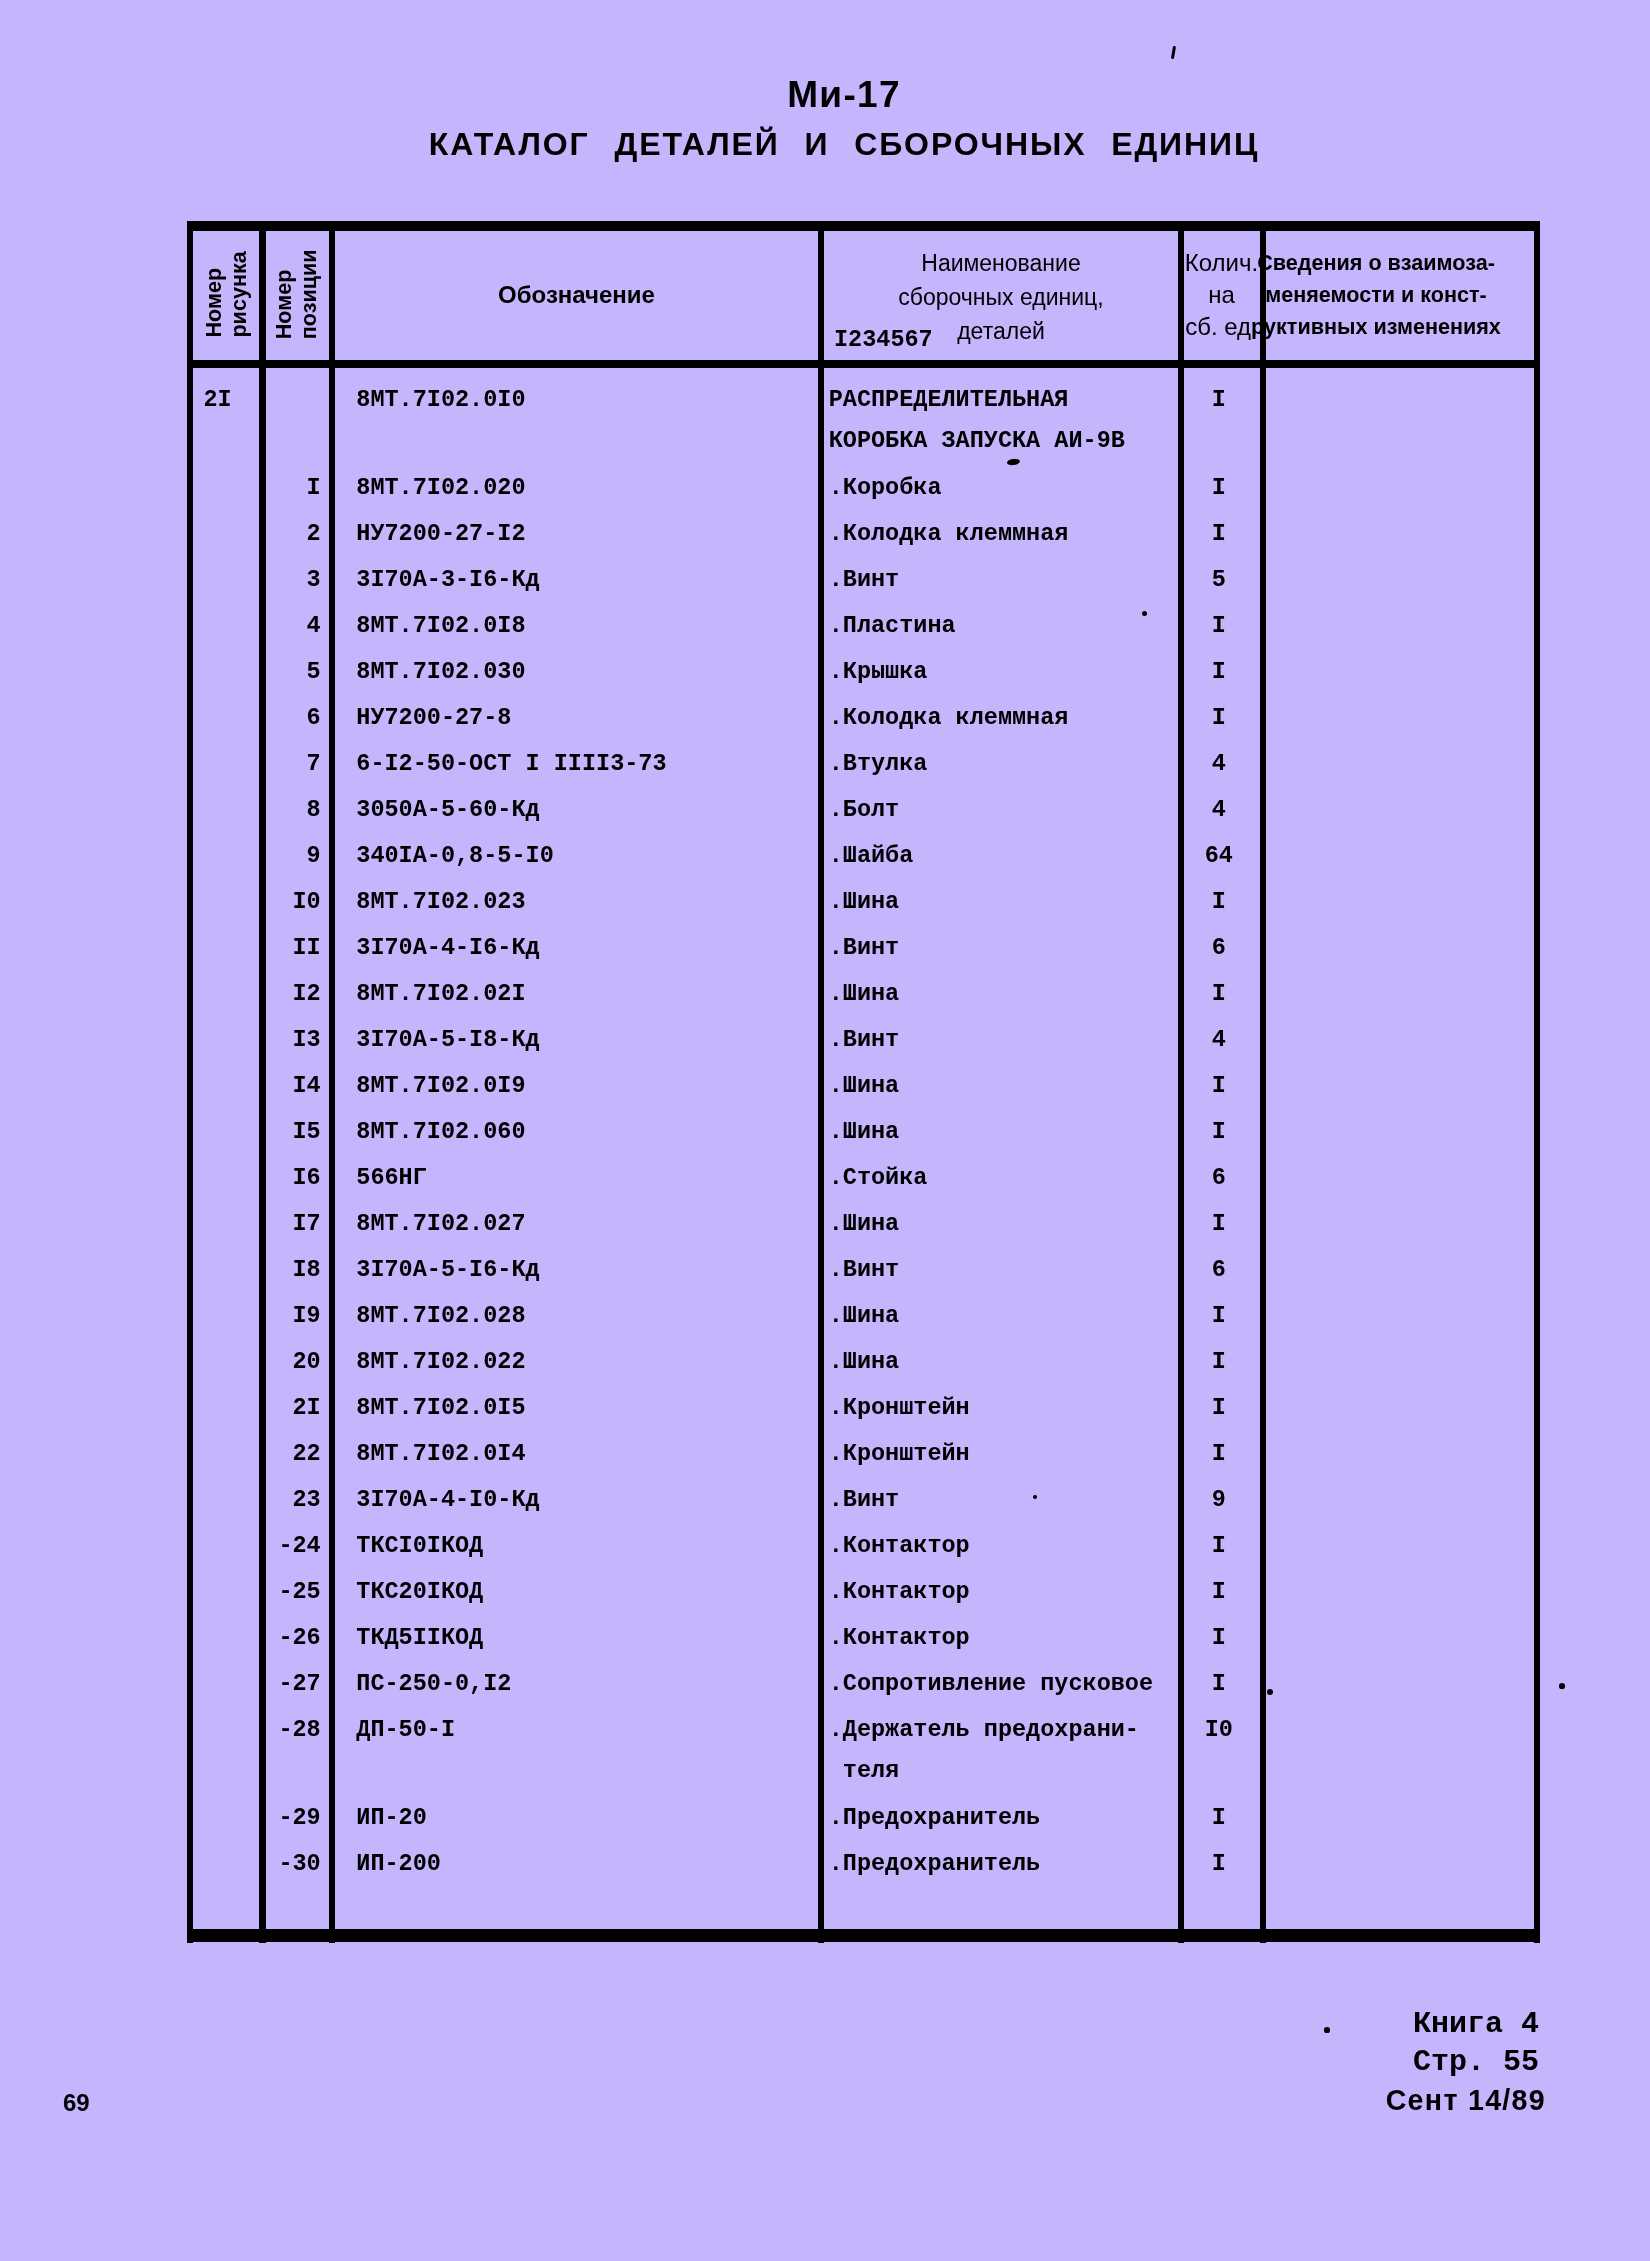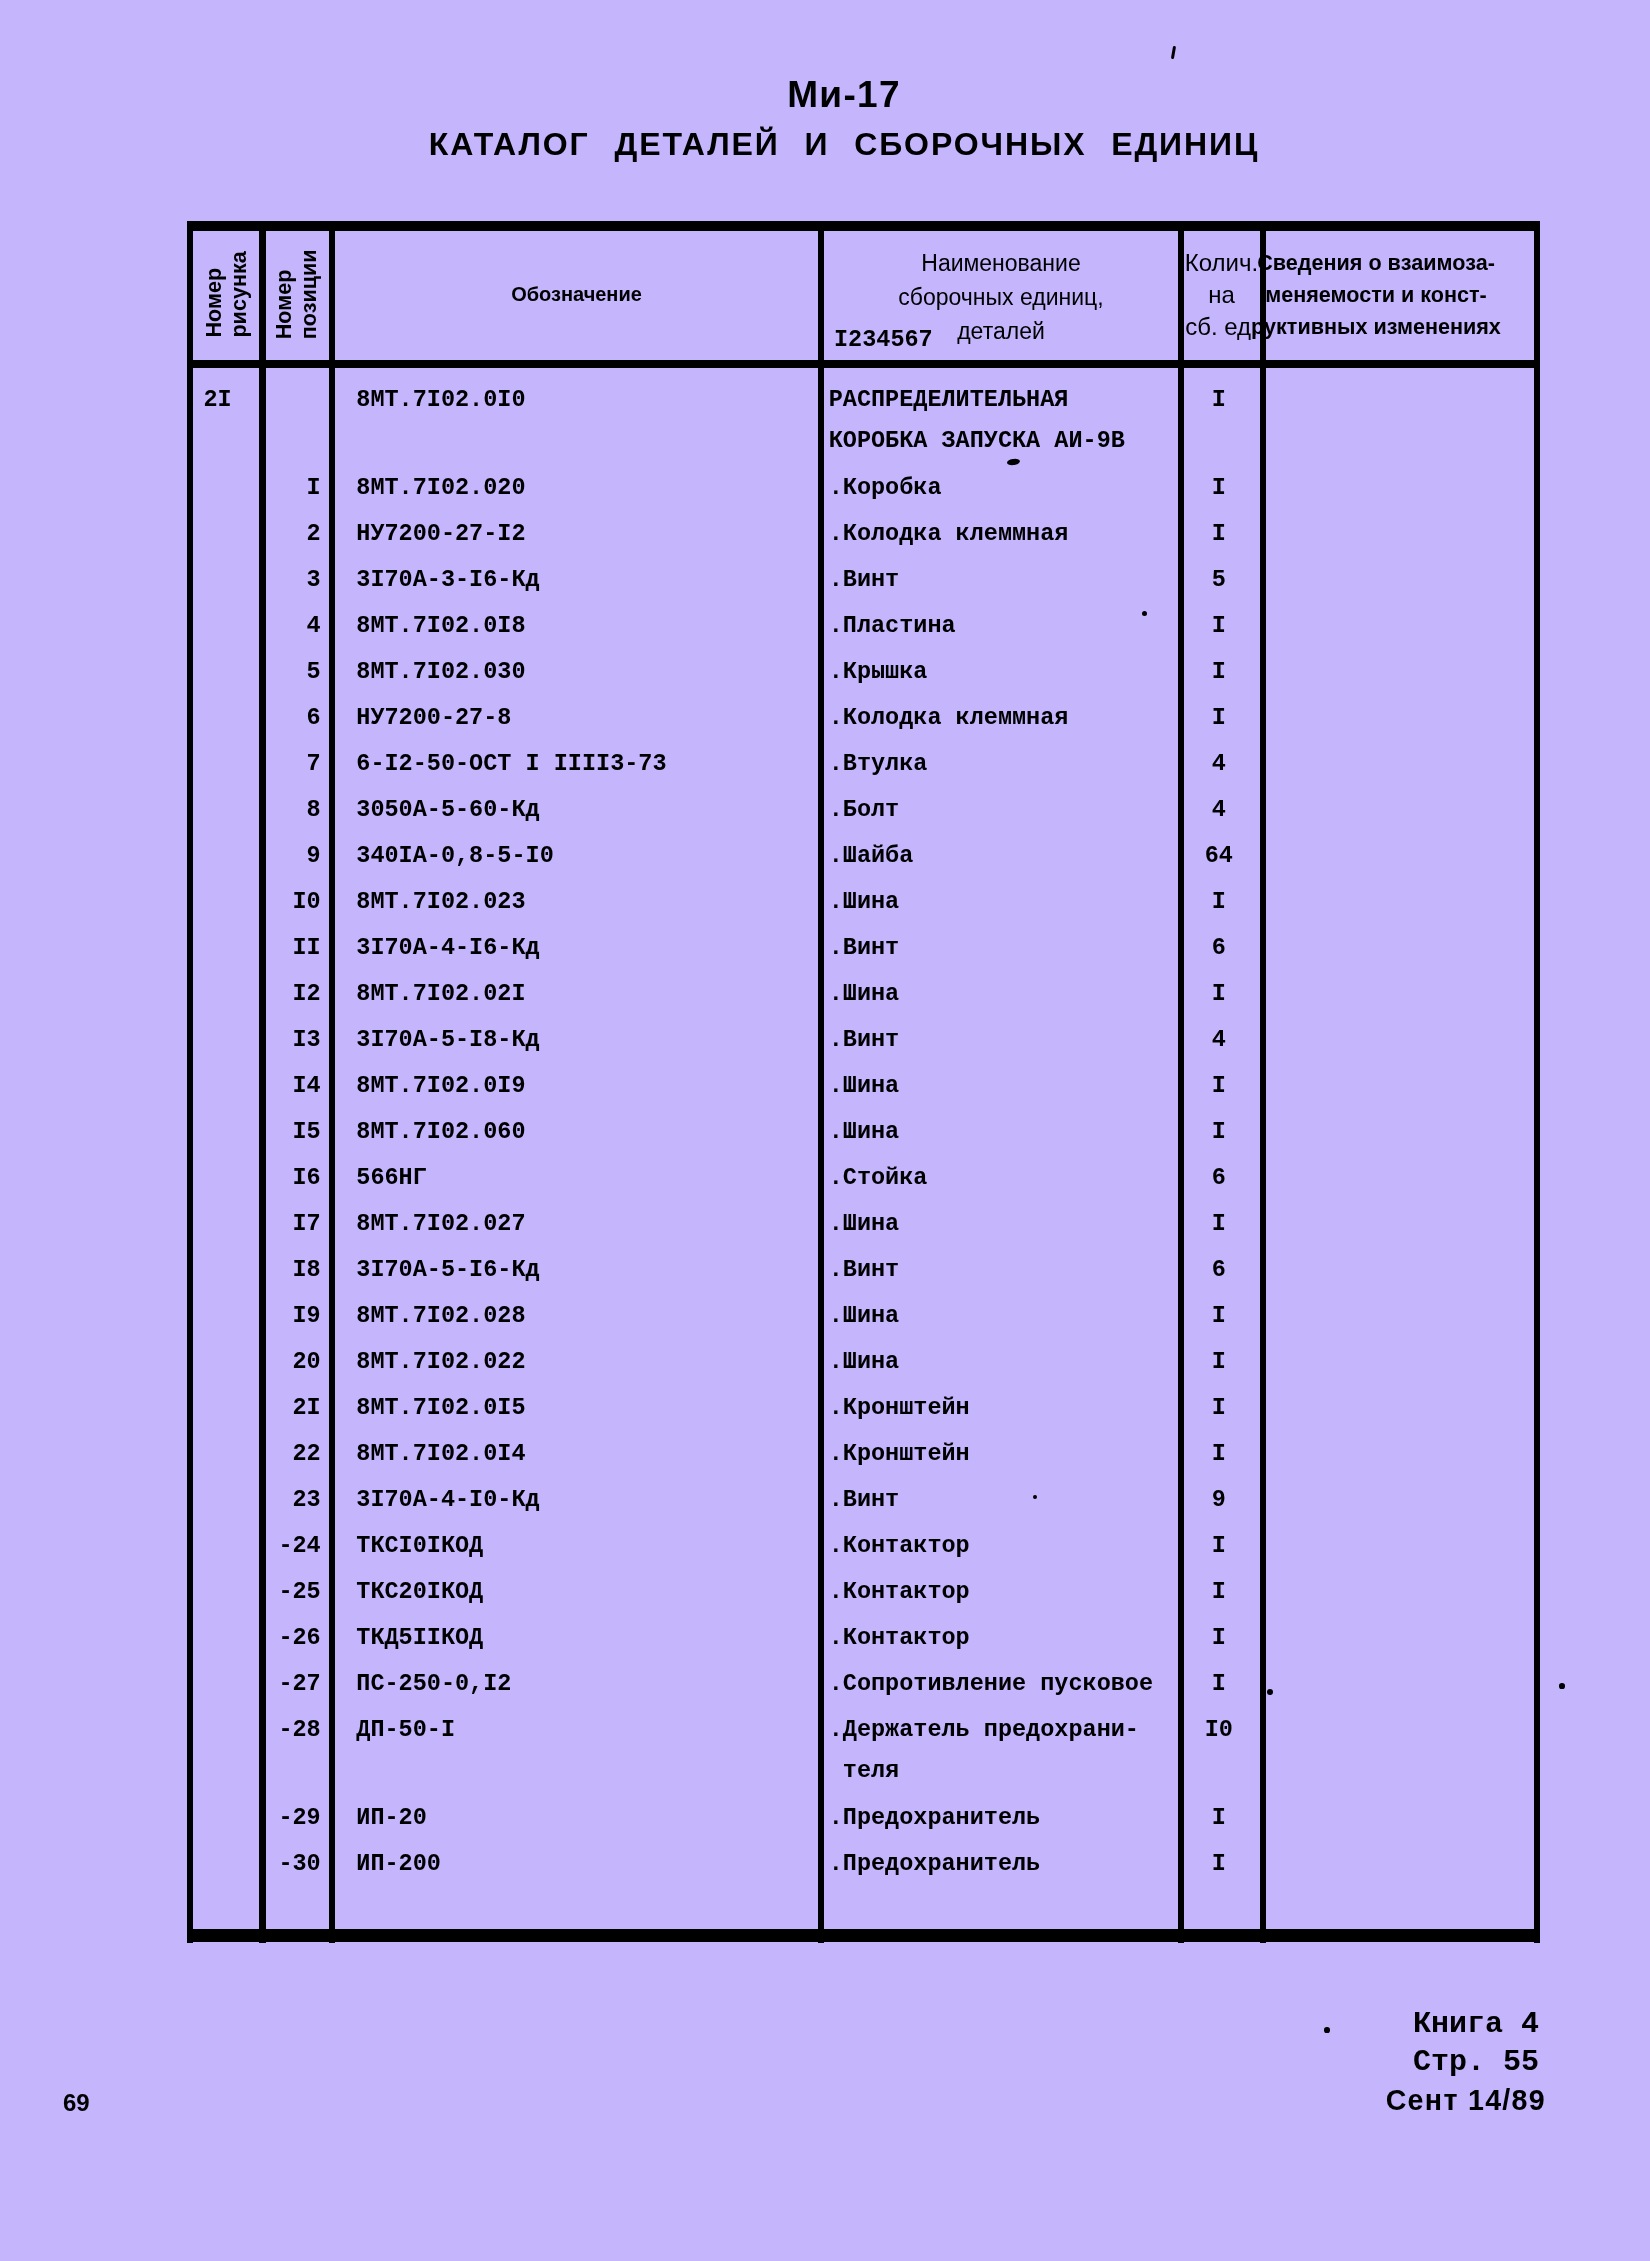--- a/index.html
+++ b/index.html
@@ -31,21 +31,21 @@
   .v5 { left:1073px; top:0; width:5.7px;  height:1722px; }
 
   
   .hvert { position:absolute; top:10.2px; height:127px; display:flex; align-items:center; justify-content:center; }
   .hv1 { left:6.3px;  width:66px; }
   .hv2 { left:79px; width:62px;  }
   .hvert span { transform:rotate(-90deg); font-size:21.6px; font-weight:bold; line-height:25.4px;
                 white-space:pre; text-align:left; }
   .hdesig { position:absolute; left:148px; top:10.2px; width:483px; height:127px;
             display:flex; align-items:center; justify-content:center;
-            font-size:20px; font-weight:bold; }
+            font-size:24px; font-weight:bold; }
   .hname { position:absolute; left:637px; top:25.4px; width:354px; text-align:center;
            font-size:23px; font-weight:normal; line-height:34px; }
   .hcode { position:absolute; left:647px; top:105px; font-size:23.5px; }
   .hqty  { position:absolute; left:996px; top:10.2px; width:77px; height:127px;
            display:flex; flex-direction:column; align-items:center; justify-content:center;
            font-size:24px; font-weight:normal; line-height:32px; }
   .hinfo { position:absolute; left:1079px; top:10.2px; width:220px; height:127px;
            display:flex; flex-direction:column; align-items:center; justify-content:center;
            font-size:21.6px; font-weight:bold; line-height:32px; white-space:nowrap; }
 

